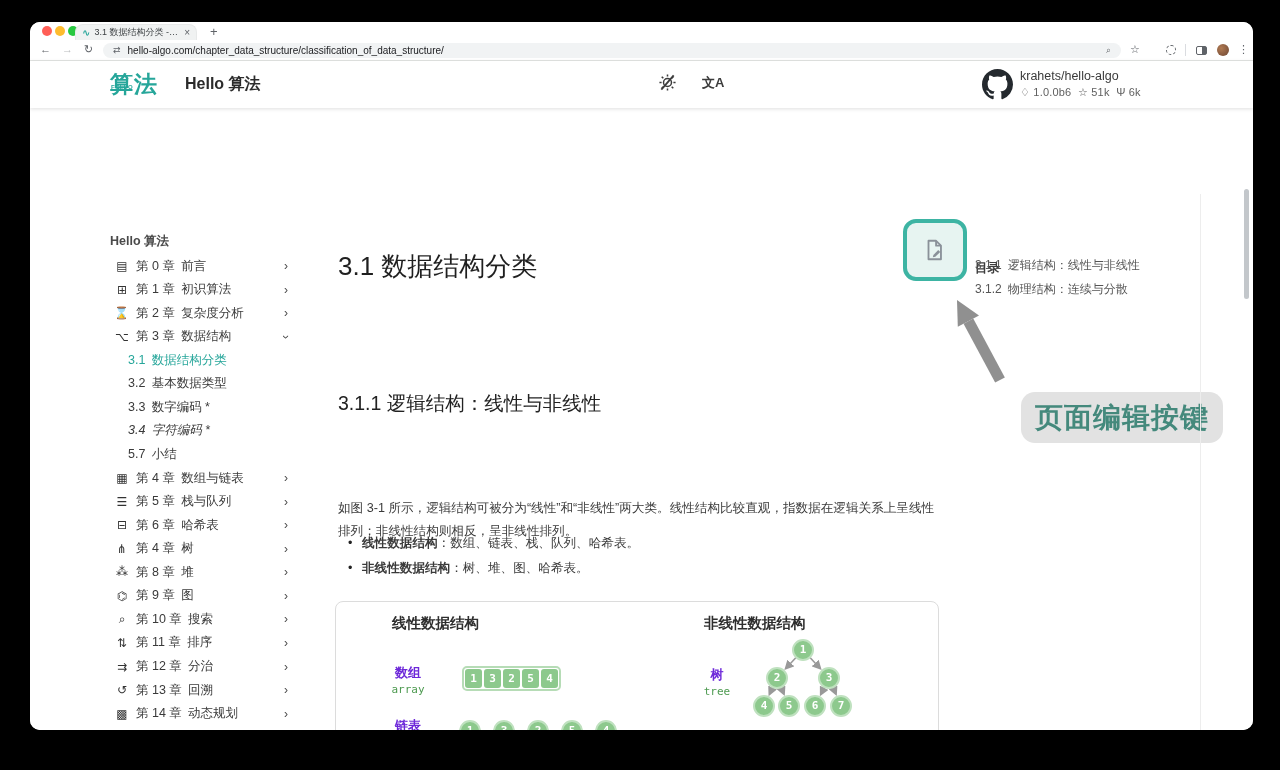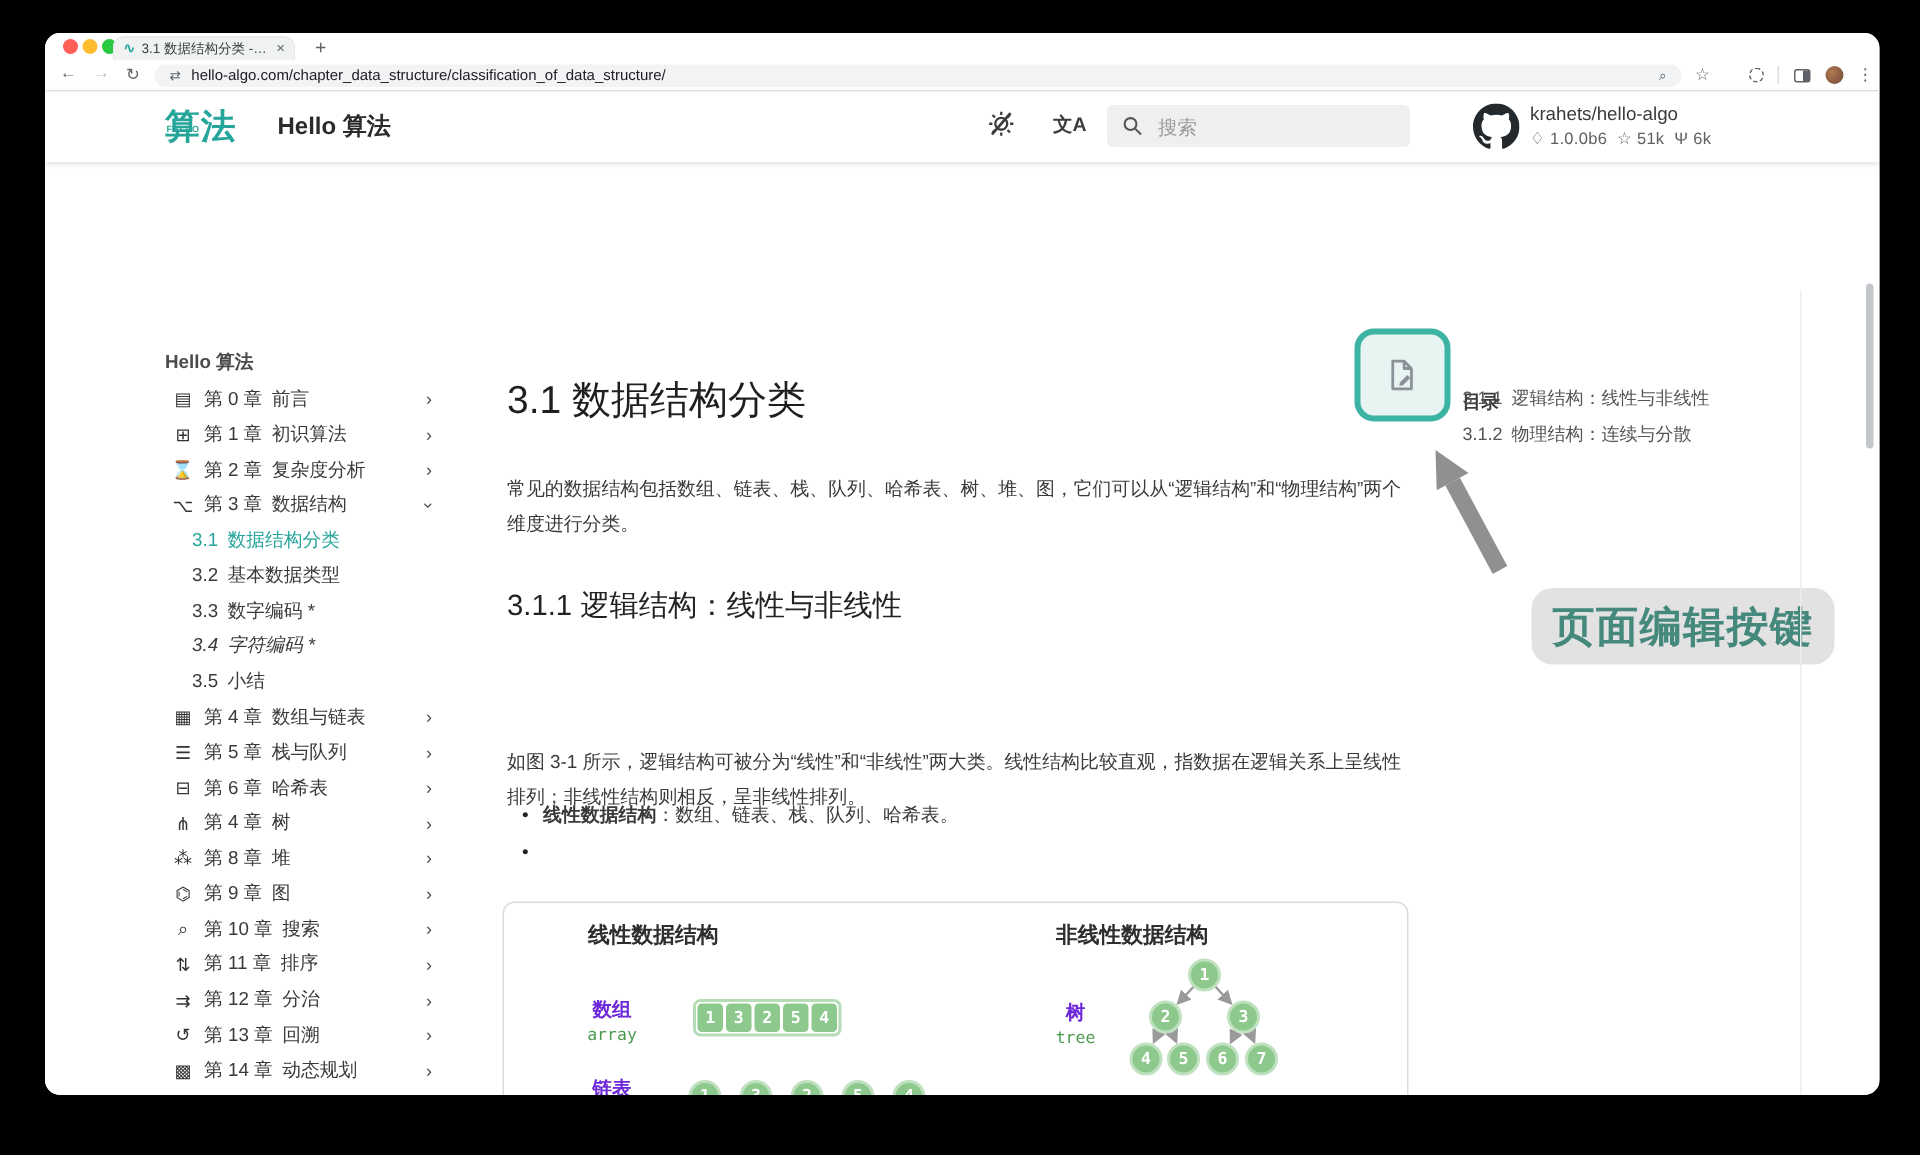--- a/index.html
+++ b/index.html
@@ -142,29 +142,20 @@
     </div>
     <div class="site-title">Hello 算法</div>
     <svg class="hdr-ic" style="left:628px;top:12px" width="19" height="19" viewBox="0 0 20 20">
       <g stroke="#3c3c3c" stroke-width="1.6" fill="none">
         <circle cx="10" cy="10" r="4.2"></circle>
         <path d="M10 1.5v2.3M10 16.2v2.3M1.5 10h2.3M16.2 10h2.3M3.9 3.9l1.7 1.7M14.4 14.4l1.7 1.7M16.1 3.9l-1.7 1.7M5.6 14.4l-1.7 1.7"></path>
         <path d="M16.5 2.5L3.5 17.5" stroke-width="1.9"></path>
       </g>
     </svg>
     <span class="hdr-ic translate-ic" style="left:672px">文A</span>
-    <div class="searchbox">
-      <svg width="14" height="14" viewBox="0 0 16 16" style="margin-right:8px">
-        <g stroke="#555" stroke-width="1.6" fill="none">
-            <circle cx="6.5" cy="6.5" r="4.5"></circle>
-            <path d="M10 10l4.5 4.5"></path>
-          </g>
-      </svg>
-      <input placeholder="搜索" style="">
-    </div>
     <div class="gh">
       <svg width="31" height="31" viewBox="0 0 16 16" style="position:absolute;left:2px;top:1px">
         <path fill="#24292e" d="M8 0C3.58 0 0 3.58 0 8c0 3.54 2.29 6.53 5.47 7.59.4.07.55-.17.55-.38 0-.19-.01-.82-.01-1.49-2.01.37-2.53-.49-2.69-.94-.09-.23-.48-.94-.82-1.13-.28-.15-.68-.52-.01-.53.63-.01 1.08.58 1.23.82.72 1.21 1.87.87 2.33.66.07-.52.28-.87.51-1.07-1.78-.2-3.64-.89-3.64-3.95 0-.87.31-1.59.82-2.15-.08-.2-.36-1.02.08-2.12 0 0 .67-.21 2.2.82.64-.18 1.32-.27 2-.27s1.36.09 2 .27c1.53-1.04 2.2-.82 2.2-.82.44 1.1.16 1.92.08 2.12.51.56.82 1.27.82 2.15 0 3.07-1.87 3.75-3.65 3.95.29.25.54.73.54 1.48 0 1.07-.01 1.93-.01 2.2 0 .21.15.46.55.38A8.01 8.01 0 0 0 16 8c0-4.42-3.58-8-8-8z"></path>
       </svg>
       <div class="gh-name">krahets/hello-algo</div>
       <div class="gh-meta">
         <span>♢</span>
         <span>1.0.0b6</span>&nbsp;
         <span>☆</span>
         <span>51k</span>&nbsp;
@@ -205,21 +196,21 @@
         <div class="sb-row sb-sec" style="top: 263.8px;">
           <span class="sb-label">3.2 基本数据类型</span>
         </div>
         <div class="sb-row sb-sec" style="top: 287.36px;">
           <span class="sb-label">3.3 数字编码 *</span>
         </div>
         <div class="sb-row sb-sec" style="top: 310.92px; font-style: italic;">
           <span class="sb-label">3.4 字符编码 *</span>
         </div>
         <div class="sb-row sb-sec" style="top: 334.48px;">
-          <span class="sb-label">3.5 小结</span>
+          <span class="sb-label">5.7 小结</span>
         </div>
         <div class="sb-row" style="top: 358.04px;">
           <span class="sb-icon">▦</span>
           <span class="sb-label">第 4 章 数组与链表</span>
           <span class="sb-chevron">›</span>
         </div>
         <div class="sb-row" style="top: 381.6px;">
           <span class="sb-icon">☰</span>
           <span class="sb-label">第 5 章 栈与队列</span>
           <span class="sb-chevron">›</span>
@@ -268,29 +259,29 @@
           <span class="sb-icon">▩</span>
           <span class="sb-label">第 14 章 动态规划</span>
           <span class="sb-chevron">›</span>
         </div>
         <div class="sb-row" style="top: 617.2px;">
           <span class="sb-label">第 15 章 贪心</span>
         </div>
       </div>
 
     <h1 class="main-h1">3.1 数据结构分类</h1>
-    <p class="main-p" style="top:194px"><span>常见的数据结构包括数组、链表、栈、队列、哈希表、树、堆、图，它们可以从“逻辑结构”和“物理结构”两个维度进行分类。</span></p>
     <h2 class="main-h2">3.1.1 逻辑结构：线性与非线性</h2>
     <p class="main-p" style="top:376px"><span>如图 3-1 所示，逻辑结构可被分为“线性”和“非线性”两大类。线性结构比较直观，指数据在逻辑关系上呈线性排列；非线性结构则相反，呈非线性排列。</span></p>
     <div class="main-li" style="top:424px">
       <span class="li-dot">•</span>
         <span><strong>线性数据结构</strong><span>：数组、链表、栈、队列、哈希表。</span></span>
     </div>
     <div class="main-li" style="top:449px">
       <span class="li-dot">•</span>
+        <span><strong>非线性数据结构</strong><span>：树、堆、图、哈希表。</span></span>
     </div>
 
     <div class="figure" id="figure">
       <div class="fg-title" style="left:56px">线性数据结构</div>
       <div class="fg-title" style="left:368px">非线性数据结构</div>
       <div class="fg-zh" style="left:42px;top:62px">数组</div>
       <div class="fg-en" style="left:30px;top:81px">array</div>
       <div class="fg-zh" style="left:42px;top:115px">链表</div>
 
       <div class="fg-zh" style="left:351px;top:64px">树</div>

